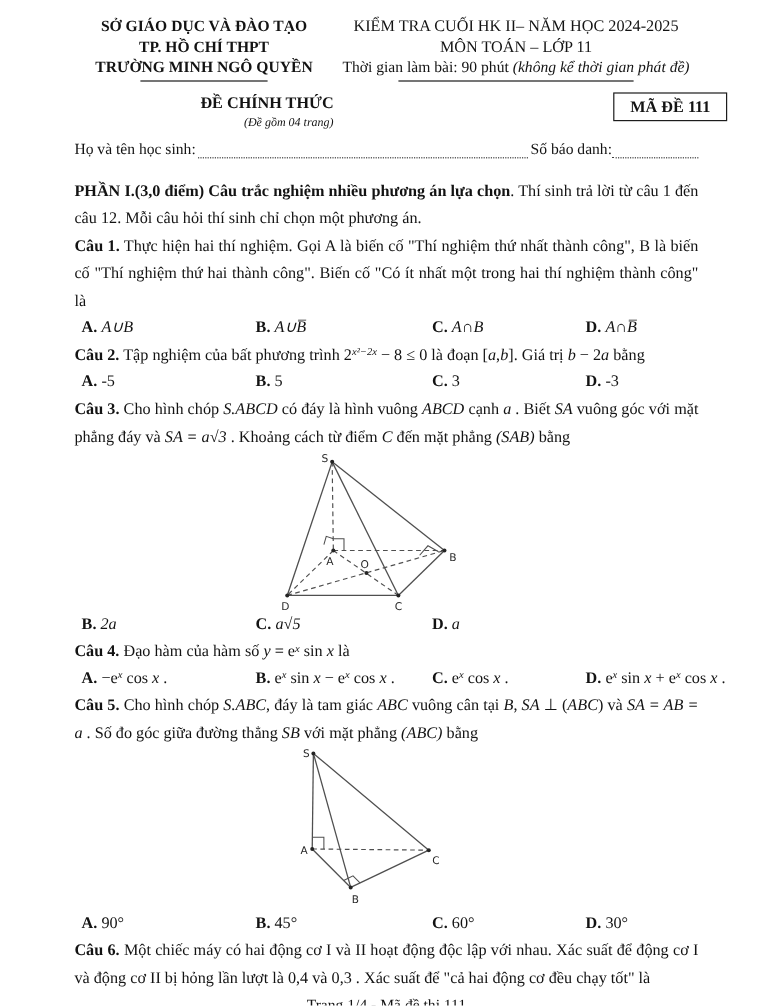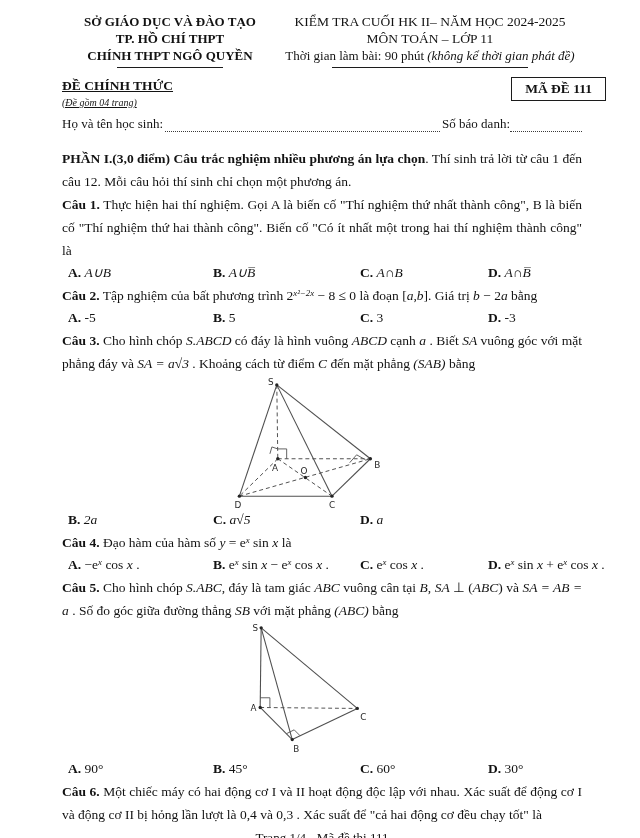--- a/index.html
+++ b/index.html
@@ -8,21 +8,21 @@
 
   
   .hdr-row{display:flex;}
   .hdr-left{width:216px;text-align:center;font-weight:bold;font-size:13px;line-height:17px;}
   .hdr-right{flex:1;text-align:center;font-size:13px;line-height:17px;}
   .hdr-right .bold-line{font-weight:normal;font-size:13.5px;}
   .rule{border-top:1.2px solid #1c1c1c;height:0;}
   .rule-left{width:106px;margin:3px auto 0;}
   .rule-right{width:196px;margin:3px auto 0;}
   .hdr-row2{display:flex;align-items:flex-start;margin-top:9px;}
-  .official-block{width:216px;text-align:left;text-decoration:underline;}
+  .official-block{width:216px;text-align:right;}
   .official-title{font-weight:bold;font-size:13.5px;line-height:17px;}
   .pages-note{font-style:italic;font-size:10px;line-height:17px;}
   .code-box{margin-left:auto;margin-right:-24px;border:1.6px solid #1c1c1c;padding:3px 13px;font-weight:bold;font-size:13.5px;line-height:16px;}
   .fill-row{display:flex;align-items:flex-end;font-size:13px;margin-top:5px;}
   .fill-row .ital{}
   .dots{flex:1;border-bottom:1.2px dotted #3a3a3a;height:13px;margin:0 2px;}
   .dots-short{flex:0 0 72px;border-bottom:1.2px dotted #3a3a3a;height:13px;}
 
   
   main{margin-top:15px;font-size:13.5px;line-height:23px;}
@@ -50,21 +50,21 @@
 </head>
 <body>
 
 <div class="page">
 
   <header>
     <div class="hdr-row">
       <div class="hdr-left">
         <div>SỞ GIÁO DỤC VÀ ĐÀO TẠO</div>
         <div>TP. HỒ CHÍ THPT</div>
-        <div>CHÍNH THPT NGÔ QUYỀN</div>
+        <div>TRƯỜNG MINH NGÔ QUYỀN</div>
         <div class="rule rule-left"></div>
       </div>
       <div class="hdr-right">
         <div class="bold-line">KIỂM TRA CUỐI HK II– NĂM HỌC 2024-2025</div>
         <div class="bold-line">MÔN TOÁN –  LỚP 11</div>
         <div><span>Thời gian làm bài: 90 phút </span><span class="run-i">(không kể thời gian phát đề)</span></div>
         <div class="rule rule-right"></div>
       </div>
     </div>
     <div class="hdr-row2">

